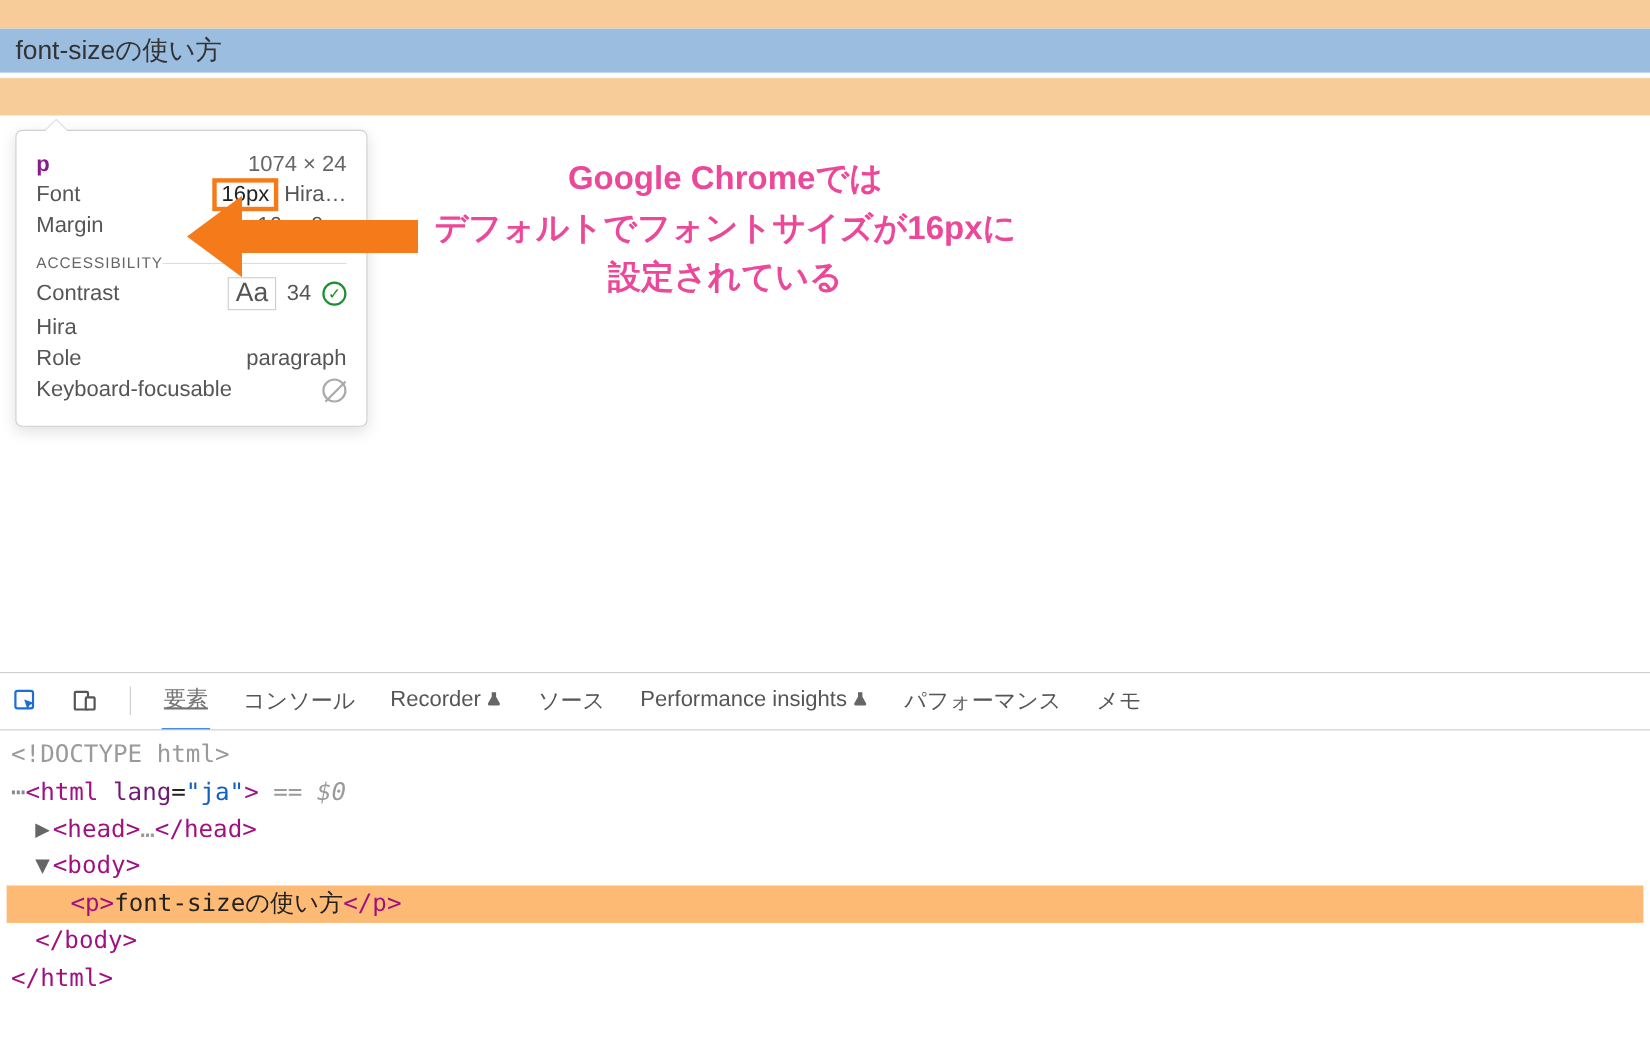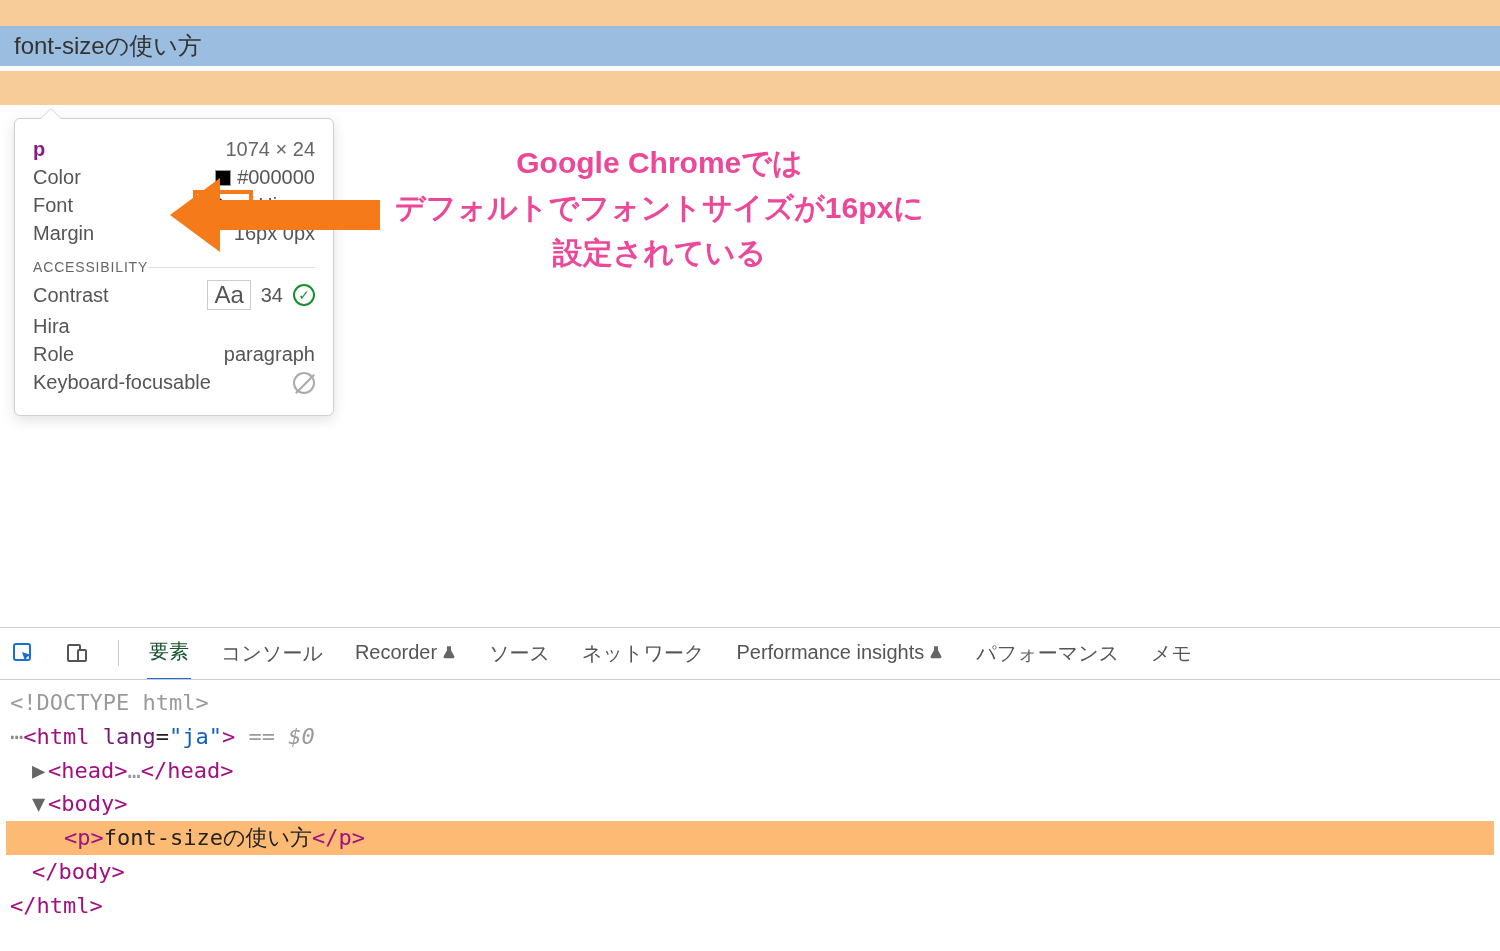--- a/index.html
+++ b/index.html
@@ -86,27 +86,27 @@
   .dt-tabs {
     display:flex; align-items:center; gap:28px;
     height:52px; padding:0 10px; border-bottom:1px solid #ccc;
     font-size:20px; color:#555;
     overflow:hidden; white-space:nowrap;
   }
   .dt-ic { width:26px; height:26px; display:flex; align-items:center; justify-content:center; }
   .dt-ic svg { width:24px; height:24px; }
   .dt-sep { width:1px; height:26px; background:#ccc; }
   .dt-tab { cursor:pointer; padding:13px 2px; }
-  .dt-tab.active { color:#14532d; border-bottom:3px solid #1a6fd6; }
+  .dt-tab.active { color:#737373; border-bottom:3px solid #1a6fd6;text-decoration:underline; }
   .flask-icon { display:inline-block; vertical-align:-2px; margin-left:4px; }
 
   .dt-code {
     font-family: Menlo, Consolas, monospace;
     font-size:22px; line-height:1.45;
-    padding:6px 6px 28px;
+    padding:6px 6px 44px;
     color:#222;
   }
   .dt-code .gray { color:#9a9a9a; }
   .dt-code .tag { color:#a01080; }
   .dt-code .attr { color:#701a75; }
   .dt-code .val { color:#1060c0; }
   .dt-code .txt { color:#222; }
   .dt-code .sel-hint { color:#9a9a9a; font-style:italic; }
   .row { padding:1px 4px; }
   .row.hl { background:#fdba74; }
@@ -122,24 +122,20 @@
   <div class="orange-bar"></div>
   <div class="highlight-bar">
     <span>font-sizeの使い方</span>
   </div>
   <div class="orange-bar2"></div>
 
   <div class="inspect-tip">
     <div class="tip-row">
       <span class="tip-tag">p</span>
       <span class="tip-dim">1074 × 24</span>
-    </div>
-    <div class="tip-row">
-      <span>Color</span>
-      <span><span class="swatch"></span><span>#000000</span></span>
     </div>
     <div class="tip-row">
       <span>Font</span>
       <span>
         <span class="font-box">16px</span>
         <span>Hira…</span>
       </span>
     </div>
     <div class="tip-row">
       <span>Margin</span>
@@ -197,21 +193,20 @@
           <rect x="13" y="9" width="8" height="11" rx="1" fill="#fff"></rect>
         </svg>
     </span>
     <span class="dt-sep"></span>
     <span class="dt-tab active">要素</span>
     <span class="dt-tab">コンソール</span>
     <span class="dt-tab"><span>Recorder</span><span class="flask-icon"><svg width="16" height="16" viewBox="0 0 24 24" fill="#666">
             <path d="M9 2v6l-5 9c-.7 1.3.2 3 1.7 3h12.6c1.5 0 2.4-1.7 1.7-3l-5-9V2H9z"></path>
           </svg></span></span>
     <span class="dt-tab">ソース</span>
-    <span class="dt-tab">ネットワーク</span>
     <span class="dt-tab"><span>Performance insights</span><span class="flask-icon"><svg width="16" height="16" viewBox="0 0 24 24" fill="#666">
             <path d="M9 2v6l-5 9c-.7 1.3.2 3 1.7 3h12.6c1.5 0 2.4-1.7 1.7-3l-5-9V2H9z"></path>
           </svg></span></span>
     <span class="dt-tab">パフォーマンス</span>
     <span class="dt-tab">メモ</span>
   </div>
 
   <div class="dt-code">
     <div class="row"><span class="gray">&lt;!DOCTYPE html&gt;</span></div>
     <div class="row"><span class="dots">⋯</span><span class="tag">&lt;<span>html</span></span> <span class="attr">lang</span>=<span class="val">"ja"</span><span class="tag">&gt;</span> <span class="sel-hint">== $0</span></div>

